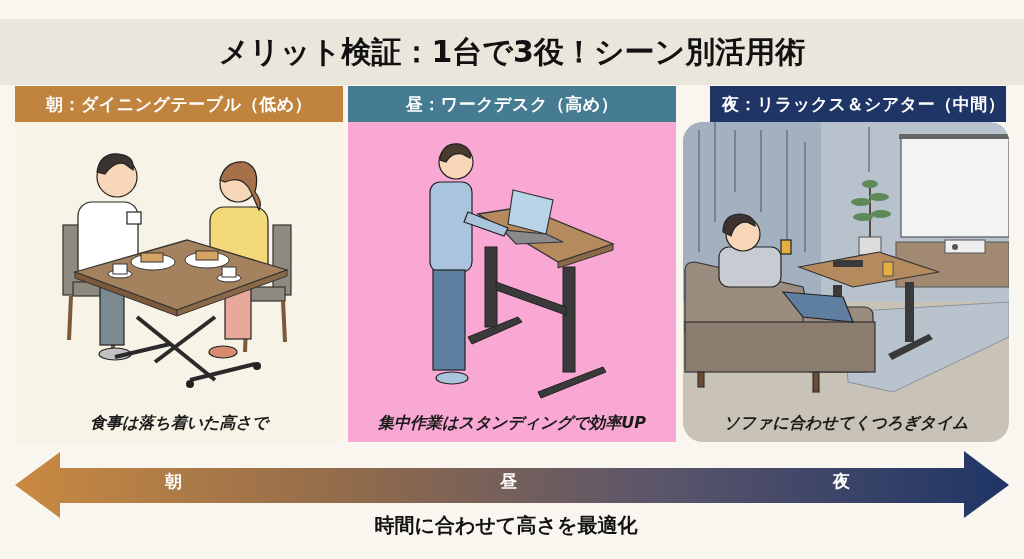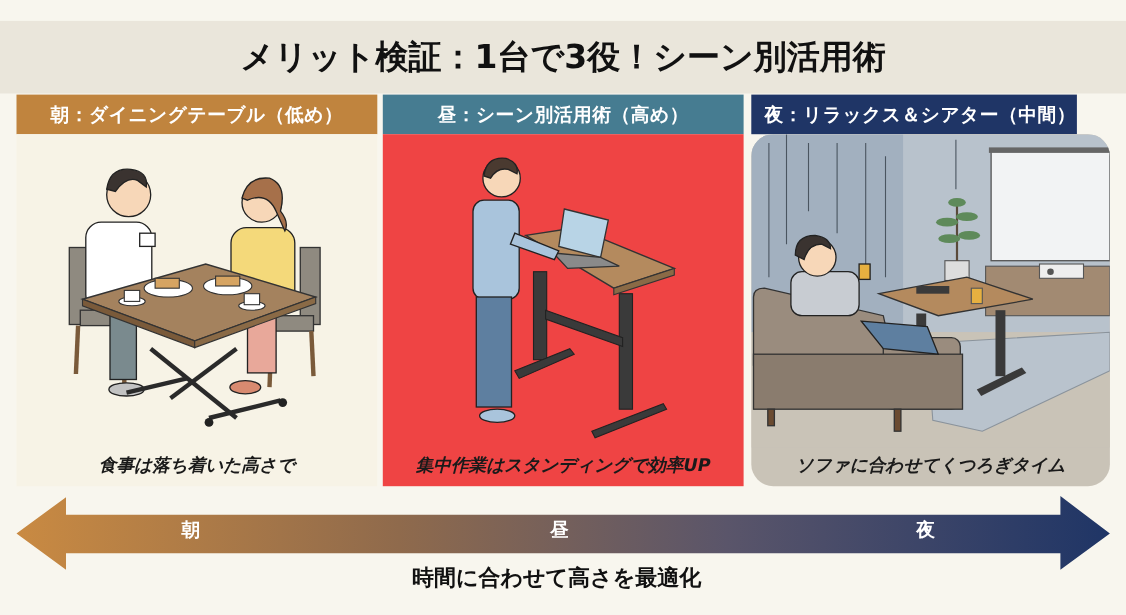--- a/index.html
+++ b/index.html
@@ -18,27 +18,27 @@
   .title-bar h1 {
     font-size: 30px; font-weight: bold; letter-spacing: 0px; color: #111;
   }
   .panel-header {
     position: absolute; top: 86px; height: 36px;
     display: flex; align-items: center; justify-content: center;
     color: #fff; font-size: 17px; font-weight: bold; letter-spacing: 0.5px;
   }
   .ph-morning { left: 15px; width: 328px; background: #c0843e; }
   .ph-noon { left: 348px; width: 328px; background: #467c91; }
-  .ph-night { left: 683px; width: 296px; background: #1f3566; justify-content: flex-start; padding-left: 12px; }
+  .ph-night { left: 710px; width: 296px; background: #1f3566; justify-content: flex-start; padding-left: 12px; }
 
   .panel {
     position: absolute; top: 122px; height: 320px; overflow: hidden;
   }
   .panel-morning { left: 15px; width: 328px; background: #f7f3e6; }
-  .panel-noon { left: 348px; width: 328px; background: #ef4444; }
+  .panel-noon { left: 348px; width: 328px; background: #f9a8d4; }
   .panel-night { left: 683px; width: 326px; background: #c9c3b7; border-radius: 20px; }
 
   .illust { position: absolute; left: 0; top: 0; width: 100%; height: 285px; }
   .caption {
     position: absolute; left: 0; bottom: 0; width: 100%; height: 38px;
     display: flex; align-items: center; justify-content: center;
     font-size: 16px; font-weight: bold; color: #1a1a1a; font-style: italic;
   }
 
   .timeline {
@@ -56,21 +56,21 @@
   }
 </style>
 </head>
 <body>
 
 <div class="title-bar">
   <h1>メリット検証：1台で3役！シーン別活用術</h1>
 </div>
 
 <div class="panel-header ph-morning">朝：ダイニングテーブル（低め）</div>
-<div class="panel-header ph-noon">昼：シーン別活用術（高め）</div>
+<div class="panel-header ph-noon">昼：ワークデスク（高め）</div>
 <div class="panel-header ph-night">夜：リラックス＆シアター（中間）</div>
 
 <div class="panel panel-morning">
   <svg class="illust" viewBox="0 0 328 285">
 
     <g stroke="#333" stroke-width="1.2">
       <rect x="48" y="103" width="20" height="70" fill="#8f8a80"></rect>
       <rect x="58" y="160" width="45" height="14" fill="#8f8a80"></rect>
       <line x1="56" y1="174" x2="54" y2="218" stroke="#7a5a3a" stroke-width="4"></line>
       <line x1="98" y1="174" x2="98" y2="230" stroke="#7a5a3a" stroke-width="4"></line>

